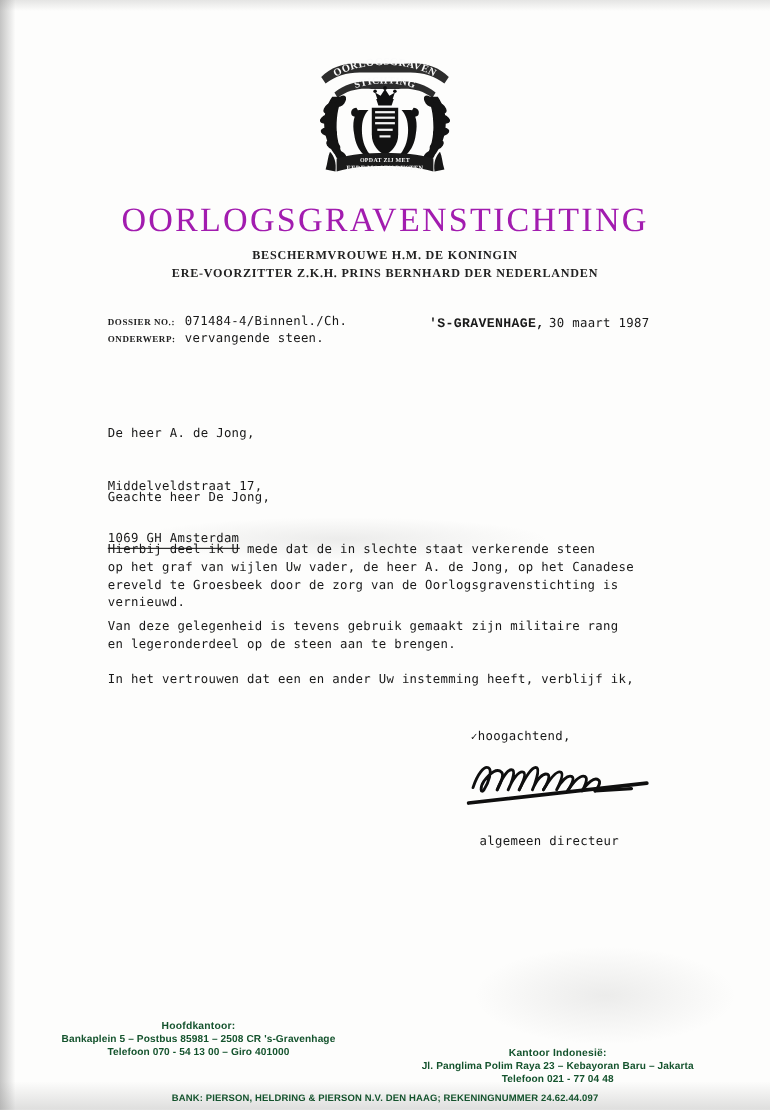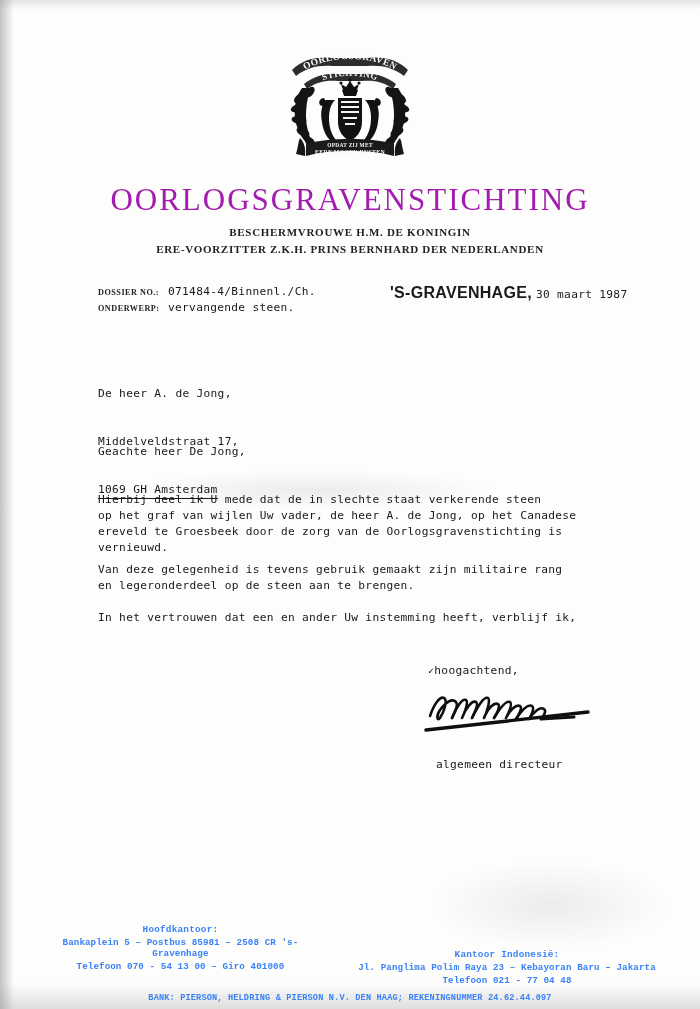--- a/index.html
+++ b/index.html
@@ -103,23 +103,23 @@
     color: #222;
     flex: 0 0 70px;
   }
   .ref-value { flex: 1; }
   .place-date {
     position: absolute;
     left: 390px; top: 284px;
     width: 250px;
   }
   .place-date .city {
-    font-family: Liberation Sans, sans-serif;
-    font-weight: bold;
-    font-size: 16px;
+    font-family: Liberation Mono, monospace;
+    font-weight: bold;
+    font-size: 12px;
     letter-spacing: 0.3px;
     text-align: center;
   }
   .place-date .date {
     font-family: "DejaVu Sans Mono", monospace;
     font-size: 11.2px;
     letter-spacing: 0.3px;
   }
 
   .address {
@@ -157,22 +157,22 @@
   .sig-name .nm {
     display: inline-block;
     border-bottom: 1.3px solid #191919;
   }
   .sig-title { position: absolute; left: 436px; top: 757px; }
 
   
   .footer {
     position: absolute;
     left: 0; right: 0; bottom: 6px;
-    font-family: Liberation Mono, monospace;
-    color: #3b82f6;
+    font-family: Liberation Sans, sans-serif;
+    color: #14532d;
   }
   .footer-cols {
     display: flex;
     justify-content: space-between;
     padding: 0 36px;
   }
   .footer-col { text-align: center; width: 46%; }
   .footer-col.right { width: 50%; margin-top: 25px; }
   .f-head {
     font-weight: bold;

